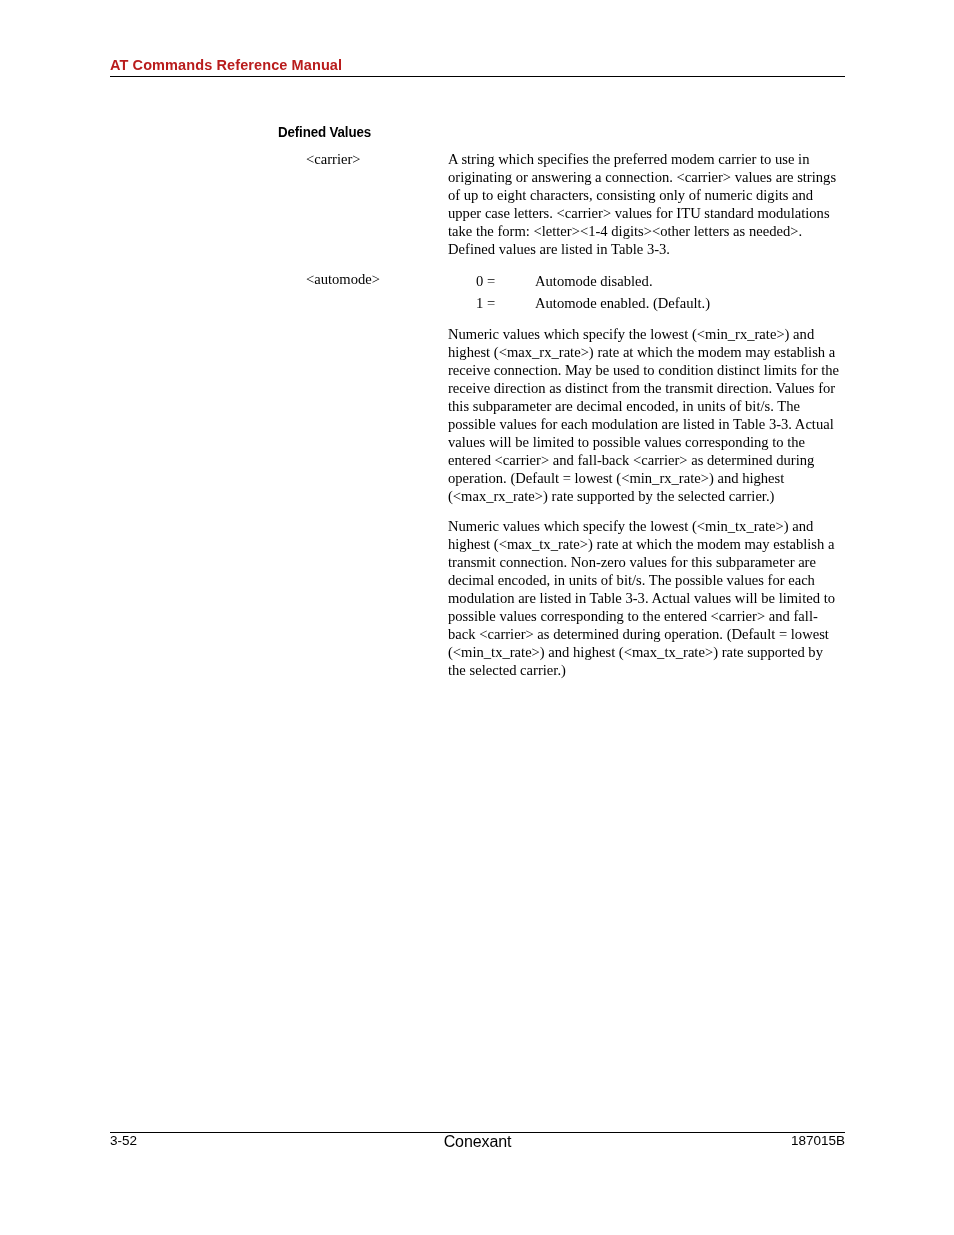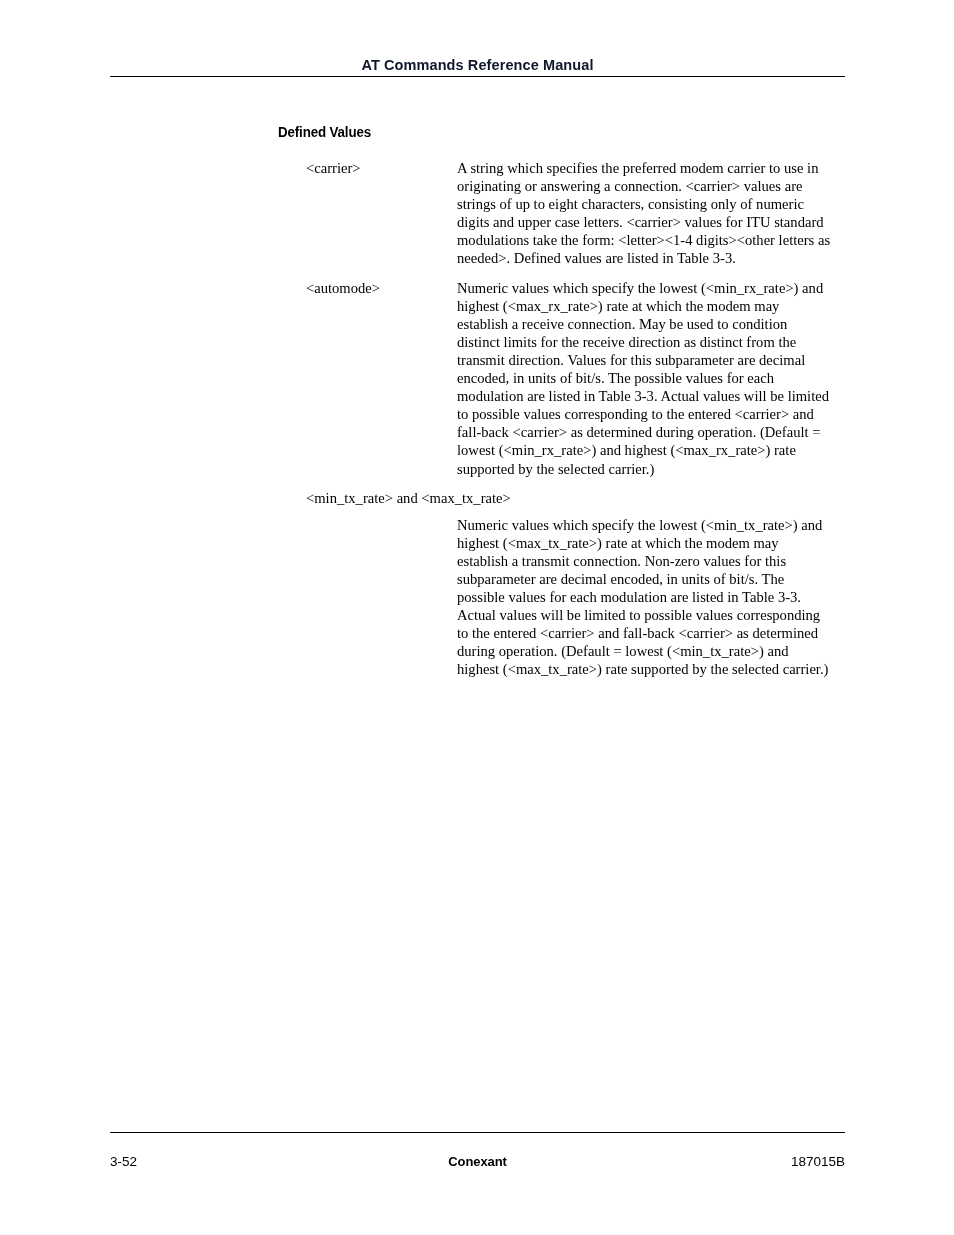--- a/index.html
+++ b/index.html
@@ -20,24 +20,24 @@
   .page-header {
     position: absolute;
     left: 110px;
     top: 56px;
     width: 735px;
   }
   .page-header .header-title {
     font-family: "Liberation Sans", "DejaVu Sans", sans-serif;
     font-weight: bold;
     font-size: 14.5px;
-    text-align: center;
+    text-align: left;
     letter-spacing: 0.1px;
     line-height: 18px;
-    color: #0f172a;
+    color: #b91c1c;
   }
   .page-header .header-rule {
     border-top: 1.8px solid #000;
     margin-top: 2px;
   }
 
   
   .content {
     position: absolute;
     left: 0;
@@ -93,21 +93,21 @@
 
   .def-desc {
     margin-left: 448px;
     width: 394px;
     font-size: 14.6px;
     line-height: 18.1px;
     text-align: left;
     hyphens: none;
   }
   .def-desc p {
-    margin: 9px;
+    margin: 0;
   }
 
   
   .value-list {
     margin-left: 476px;
     margin-top: 9px;
     margin-bottom: 2px;
   }
   .value-row {
     font-size: 14.6px;
@@ -132,37 +132,37 @@
     left: 110px;
     top: 1132px;
     width: 735px;
   }
   .page-footer .footer-rule {
     border-top: 1.8px solid #000;
   }
   .page-footer .footer-row {
     position: relative;
     height: 22px;
-    margin-top: 21px;
+    margin-top: 0;
     font-family: "Liberation Sans", "DejaVu Sans", sans-serif;
     font-size: 13.5px;
   }
   .footer-page {
     position: absolute;
     left: 0;
     top: 0;
   }
   .footer-company {
     position: absolute;
     left: 0;
     right: 0;
     top: 0;
     text-align: center;
-    font-weight: bold;
-    font-size: 13px;
+    font-weight: normal;
+    font-size: 16px;
     letter-spacing: -0.1px;
   }
   .footer-docnum {
     position: absolute;
     right: 0;
     top: 0;
   }
 </style>
 </head>
 <body>
@@ -180,30 +180,37 @@
 
     <div class="def-entry inline-entry">
       <div class="def-term">&lt;carrier&gt;</div>
       <div class="def-desc">
         <p>A string which specifies the preferred modem carrier to use in originating or answering a connection. &lt;carrier&gt; values are strings of up to eight characters, consisting only of numeric digits and upper case letters. &lt;carrier&gt; values for ITU standard modulations take the form: &lt;letter&gt;&lt;1-4 digits&gt;&lt;other letters as needed&gt;. Defined values are listed in Table 3-3.</p>
       </div>
     </div>
 
     <div class="def-entry inline-entry">
       <div class="def-term">&lt;automode&gt;</div>
+      <div class="value-list">
+        <div class="value-row">
+          <span class="value-key">0 =</span><span class="value-text">Automode disabled.</span>
+        </div>
+        <div class="value-row">
+          <span class="value-key">1 =</span><span class="value-text">Automode enabled. (Default.)</span>
+        </div>
+      </div>
     </div>
 
     <div class="def-entry">
       <div class="def-desc">
         <p>Numeric values which specify the lowest (&lt;min_rx_rate&gt;) and highest (&lt;max_rx_rate&gt;) rate at which the modem may establish a receive connection. May be used to condition distinct limits for the receive direction as distinct from the transmit direction. Values for this subparameter are decimal encoded, in units of bit/s. The possible values for each modulation are listed in Table 3-3. Actual values will be limited to possible values corresponding to the entered &lt;carrier&gt; and fall-back &lt;carrier&gt; as determined during operation. (Default = lowest (&lt;min_rx_rate&gt;) and highest (&lt;max_rx_rate&gt;) rate supported by the selected carrier.)</p>
       </div>
     </div>
 
     <div class="def-entry">
-      <div class="def-term-wide">&lt;min_tx_rate&gt; and &lt;max_tx_rate&gt;</div>
       <div class="def-desc">
         <p>Numeric values which specify the lowest (&lt;min_tx_rate&gt;) and highest (&lt;max_tx_rate&gt;) rate at which the modem may establish a transmit connection. Non-zero values for this subparameter are decimal encoded, in units of bit/s. The possible values for each modulation are listed in Table 3-3. Actual values will be limited to possible values corresponding to the entered &lt;carrier&gt; and fall-back &lt;carrier&gt; as determined during operation. (Default = lowest (&lt;min_tx_rate&gt;) and highest (&lt;max_tx_rate&gt;) rate supported by the selected carrier.)</p>
       </div>
     </div>
 
   </div>
 </div>
 
 <div class="page-footer">
   <div class="footer-rule"></div>

